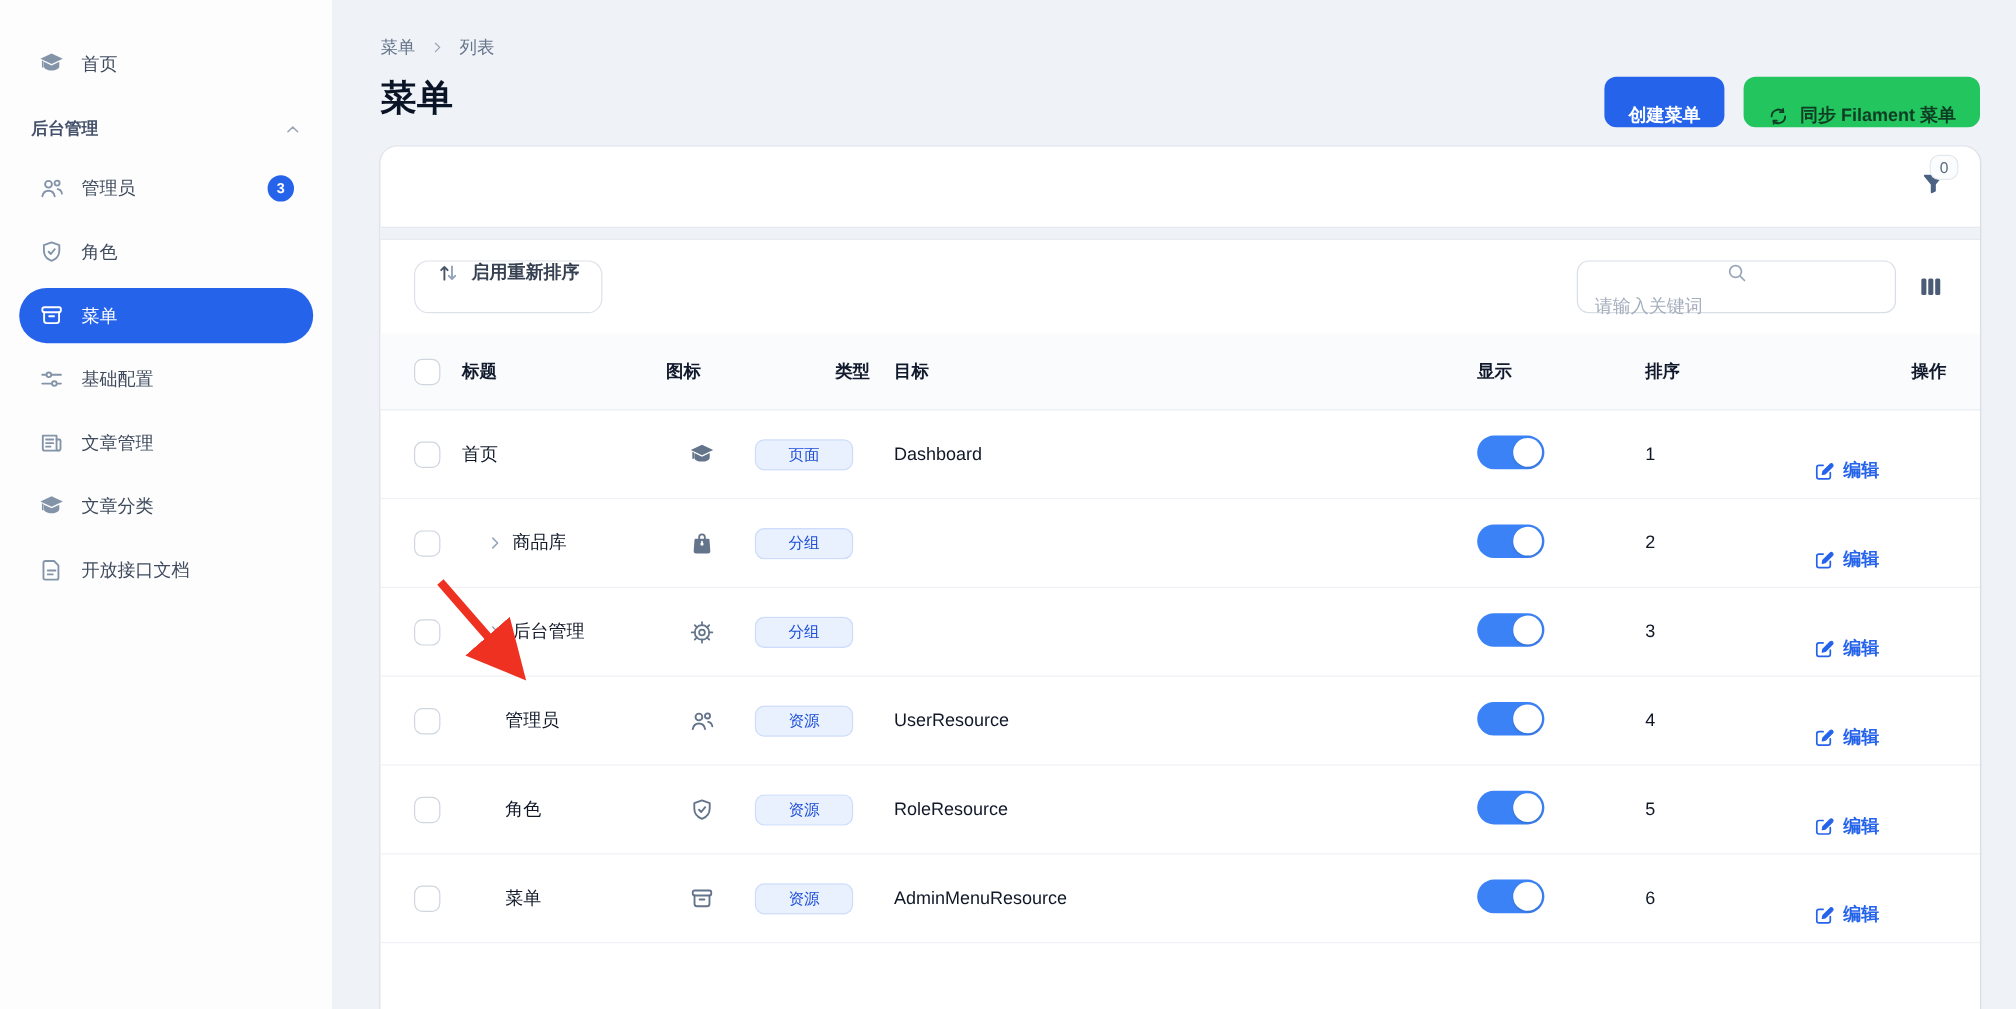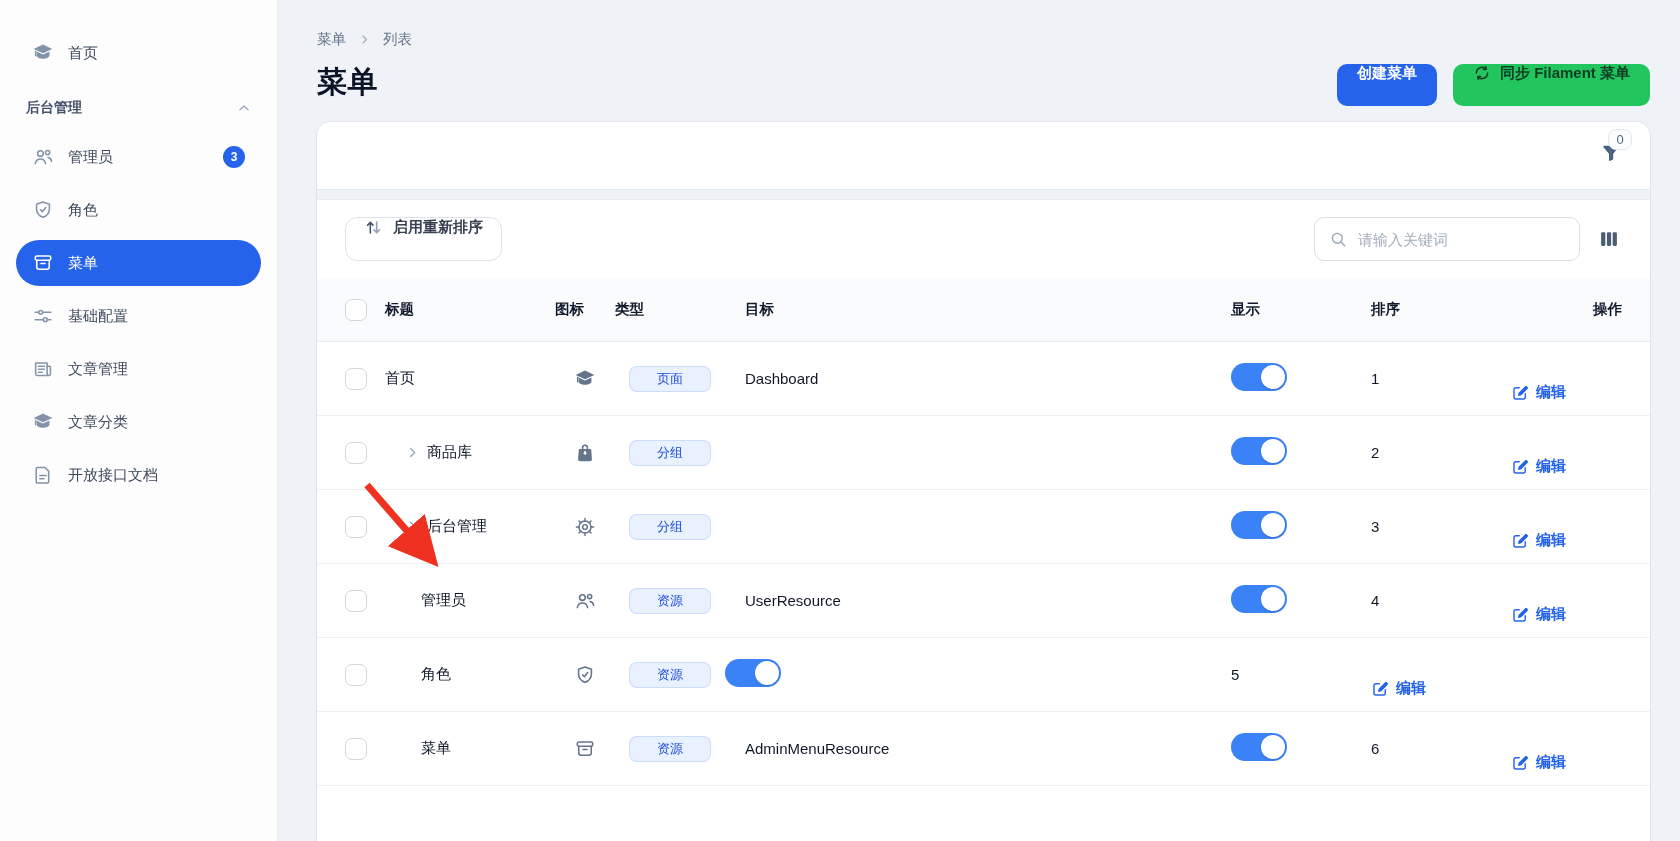--- a/index.html
+++ b/index.html
@@ -38,21 +38,21 @@
 
   
   .main { flex:1; padding:30px 30px 0 39px; position:relative; }
   .breadcrumb { display:flex; align-items:center; gap:12px; font-size:14.5px; color:#64748b; }
   .breadcrumb .sep { width:13px; height:13px; color:#9aa6b8; }
   .breadcrumb .crumb { cursor:pointer; }
   .title-row { display:flex; align-items:flex-start; justify-content:space-between; margin-top:13px; }
   .page-title { font-size:30px; font-weight:700; color:#0b1426; letter-spacing:.5px; }
   .header-actions { display:flex; gap:16px; margin-top:2px; }
   .btn {
-    display:flex; align-items:flex-start; gap:9px; height:42px; padding:0 20px;
+    display:flex; align-items:flex-end; gap:9px; height:42px; padding:0 20px;
     border:none; border-radius:10px; font-size:15px; font-weight:600;
     font-family:inherit; cursor:pointer;
   }
   .btn-primary { background:#2563eb; color:#fff; }
   .btn-success { background:#22c55e; color:#0f3d23; }
   .btn-success .icn { width:18px; height:18px; color:#0f3d23; }
 
   
   .card {
     position:absolute; left:39px; right:30px; top:122px; height:760px;
@@ -75,21 +75,21 @@
   .toolbar { height:78px; display:flex; align-items:center; justify-content:space-between; padding:0 28px; }
   .reorder-btn {
     display:flex; gap:10px; height:44px; padding:0 18px;
     background:#fff; border:1px solid #dde2e9; border-radius:12px;
     font-size:15px; font-weight:600; color:#374151; font-family:inherit; cursor:pointer;
   }
   .reorder-btn .icn { width:19px; height:19px; }
   .toolbar-right { display:flex; align-items:center; gap:18px; }
   .search-box {
     display:flex; align-items:center; gap:10px; width:266px; height:44px;
-    border:1px solid #d8dee6; border-radius:10px; padding:0 14px; background:#fff;
+    border:1px solid #d8dee6; border-radius:10px; padding:0 14px; background:#fff;flex-direction:column;
   }
   .search-box .icn { width:19px; height:19px; color:#9aa6b8; flex:0 0 19px; }
   .search-box input {
     border:none; outline:none; width:100%; font-size:15px; font-family:inherit; color:#0f172a; background:transparent;
   }
   .search-box input::placeholder { color:#a4aebc; }
   .cols-btn { background:none; border:none; width:24px; height:24px; color:#4b5c74; cursor:pointer; }
   .cols-btn .icn { width:22px; height:22px; }
 
   
@@ -359,21 +359,21 @@
                 <use href="#i-cols"></use>
               </svg>
           </button>
         </div>
       </div>
 
       <div class="tgrid thead">
         <span class="checkbox"></span>
         <span>标题</span>
         <span>图标</span>
-        <span style="text-align:left">类型</span>
+        <span style="text-align:right">类型</span>
         <span style="padding-left:20px">目标</span>
         <span>显示</span>
         <span>排序</span>
         <span class="h-actions">操作</span>
       </div>
 
       <div class="tgrid trow">
         <span class="checkbox"></span>
         <span class="cell-title">
             <span>首页</span>
@@ -493,20 +493,21 @@
             <span class="indent">角色</span>
           </span>
         <span class="cell-icon">
             <svg class="icn" viewBox="0 0 24 24">
               <use href="#i-shield"></use>
             </svg>
           </span>
         <span class="cell-badge">
             <span class="badge">资源</span>
           </span>
+        <span class="cell-target">RoleResource</span>
         <span><button class="toggle"><span class="knob"></span></button></span>
         <span>5</span>
         <span class="cell-actions">
             <button class="edit-link">
           <svg class="icn" viewBox="0 0 24 24">
                 <use href="#i-pencil-sq"></use>
               </svg>
           <span>编辑</span>
             </button>
           </span>

